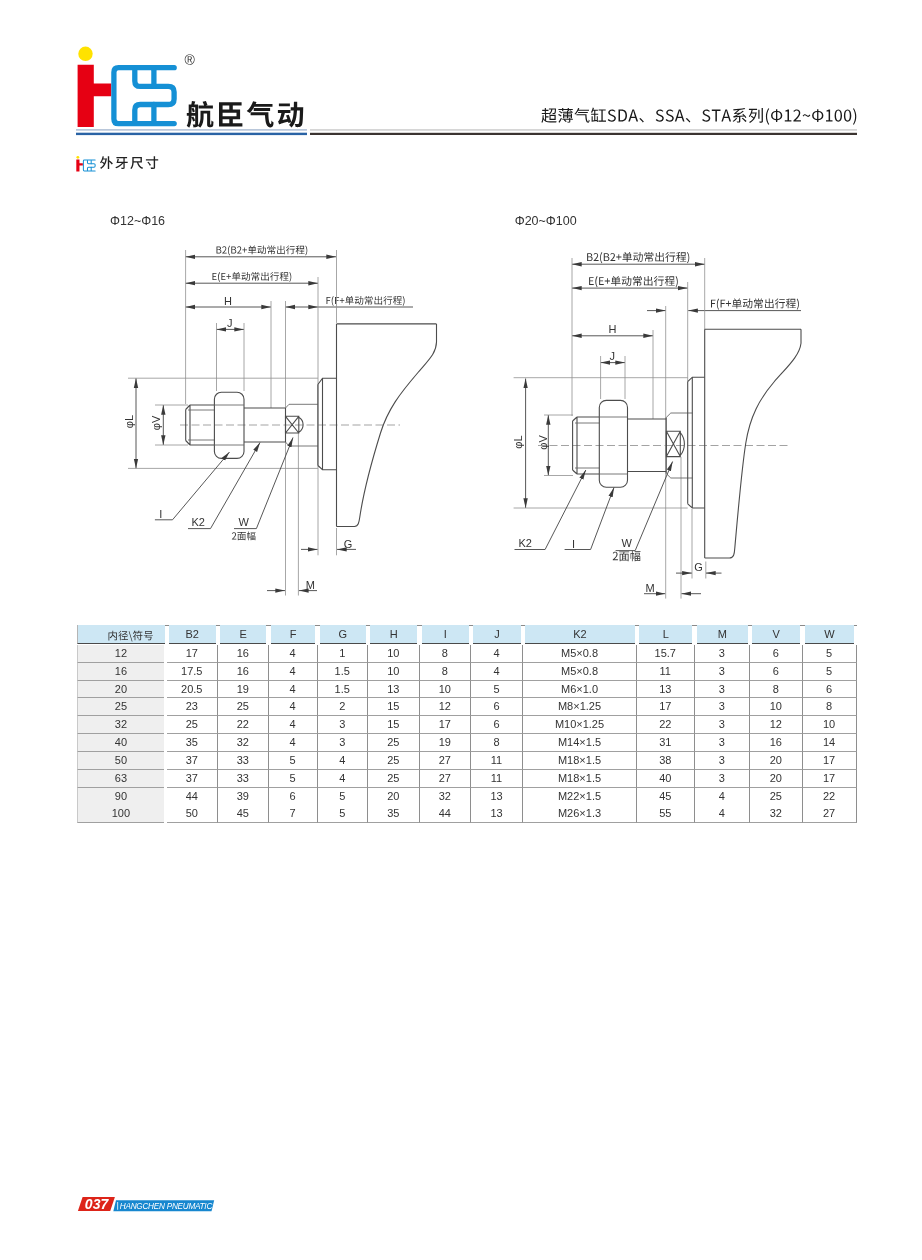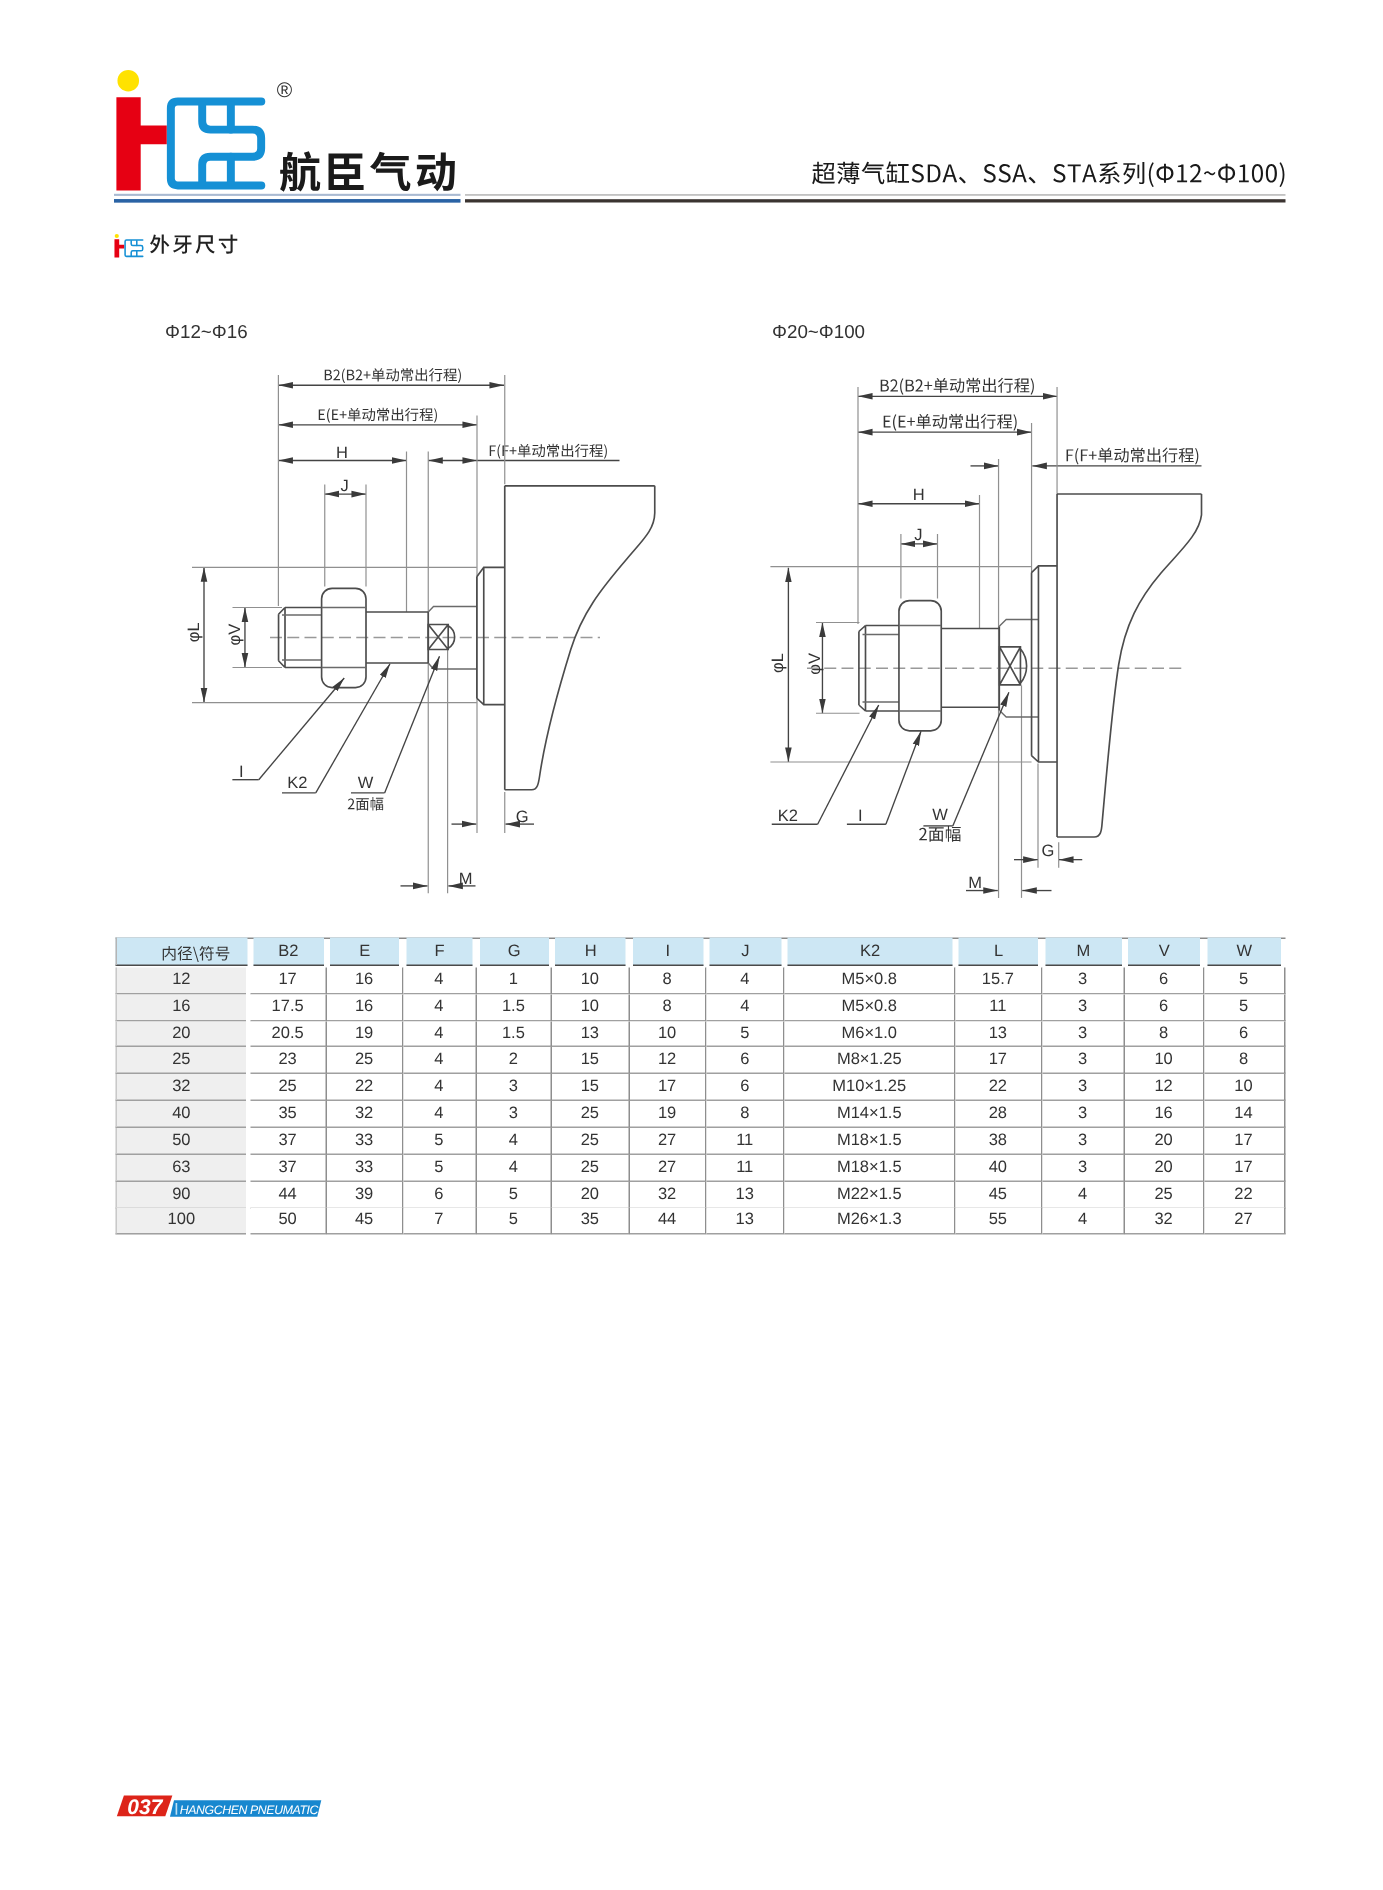--- a/index.html
+++ b/index.html
@@ -244,21 +244,21 @@
       <div class="dc" style="left:725.5px;top:90.86px;width:53.0px">10</div>
       <div class="c0" style="left:0px;top:108.70px;width:85.8px">40</div>
       <div class="dc" style="left:89.5px;top:108.70px;width:50.5px">35</div>
       <div class="dc" style="left:141.0px;top:108.70px;width:49.5px">32</div>
       <div class="dc" style="left:191.5px;top:108.70px;width:48.0px">4</div>
       <div class="dc" style="left:240.5px;top:108.70px;width:49.5px">3</div>
       <div class="dc" style="left:291.0px;top:108.70px;width:50.5px">25</div>
       <div class="dc" style="left:342.5px;top:108.70px;width:50.5px">19</div>
       <div class="dc" style="left:394.0px;top:108.70px;width:51.0px">8</div>
       <div class="dc" style="left:446.0px;top:108.70px;width:113.0px">M14×1.5</div>
-      <div class="dc" style="left:560.0px;top:108.70px;width:56.5px">28</div>
+      <div class="dc" style="left:560.0px;top:108.70px;width:56.5px">31</div>
       <div class="dc" style="left:617.5px;top:108.70px;width:54.5px">3</div>
       <div class="dc" style="left:673.0px;top:108.70px;width:51.5px">16</div>
       <div class="dc" style="left:725.5px;top:108.70px;width:53.0px">14</div>
       <div class="c0" style="left:0px;top:126.54px;width:85.8px">50</div>
       <div class="dc" style="left:89.5px;top:126.54px;width:50.5px">37</div>
       <div class="dc" style="left:141.0px;top:126.54px;width:49.5px">33</div>
       <div class="dc" style="left:191.5px;top:126.54px;width:48.0px">5</div>
       <div class="dc" style="left:240.5px;top:126.54px;width:49.5px">4</div>
       <div class="dc" style="left:291.0px;top:126.54px;width:50.5px">25</div>
       <div class="dc" style="left:342.5px;top:126.54px;width:50.5px">27</div>

